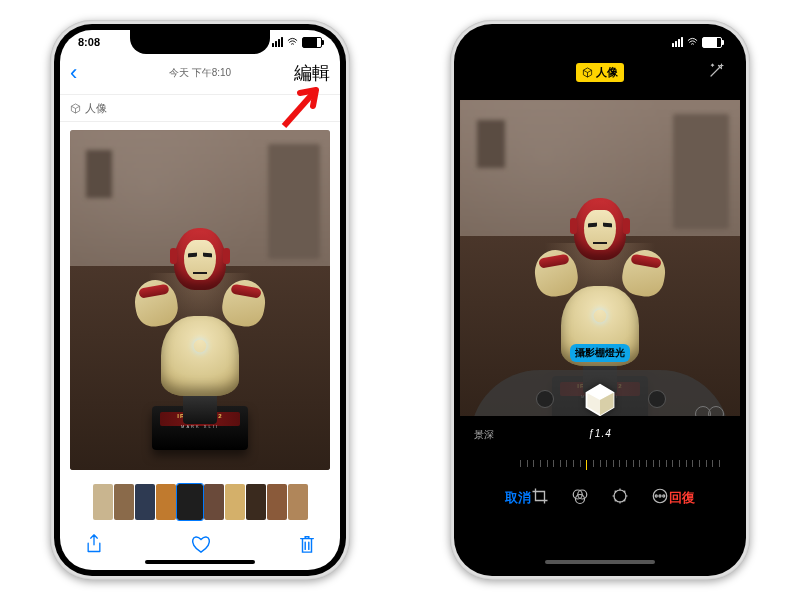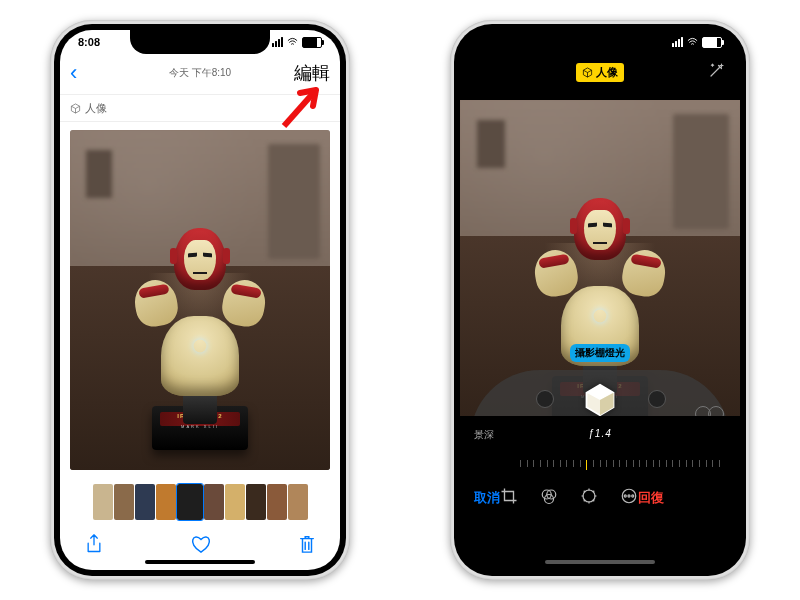--- a/index.html
+++ b/index.html
@@ -55,21 +55,21 @@
   .bub{position:absolute;right:16px;bottom:14px}
   .bub i{display:inline-block;width:14px;height:14px;border:1px solid #777;border-radius:50%;margin-left:-3px}
   
   .depthrow{position:absolute;bottom:96px;left:0;right:0;height:34px;color:#aaa;font-size:10px;padding:12px 14px;display:flex;background:#000}
   .depthrow .lab{width:36px}
   .depthrow .center{flex:1;text-align:center;font-style:italic;color:#fff;letter-spacing:1px}
   .ticks{position:absolute;left:60px;right:20px;bottom:4px;height:10px;display:flex;justify-content:space-between}
   .ticks b{width:1px;height:7px;background:#555}
   .ticks b.mid{background:#ffd400;height:10px}
   
-  .editbar{position:absolute;bottom:50px;left:0;right:0;height:44px;display:flex;align-items:center;justify-content:flex-start;padding:0 14px;color:#888}
+  .editbar{position:absolute;bottom:50px;left:0;right:0;height:44px;display:flex;align-items:center;justify-content:center;padding:0 14px;color:#888}
   .editbar .t{font-size:13px;font-weight:600}
   .editbar .cancel{color:#007aff}
   .editbar .revert{color:#ff3b30}
   .editbar .icons{display:flex;gap:22px;font-size:17px;color:#bbb}
   .homebar{position:absolute;bottom:6px;left:50%;transform:translateX(-50%);width:110px;height:4px;border-radius:3px}
   .light .homebar{background:#000}
   .dark .homebar{background:#555}
 
   
   .bust{position:absolute;inset:0;background:linear-gradient(#8a766a 0%,#7e6c60 40%,#5f4b3e 41%,#4a382d 100%)}

